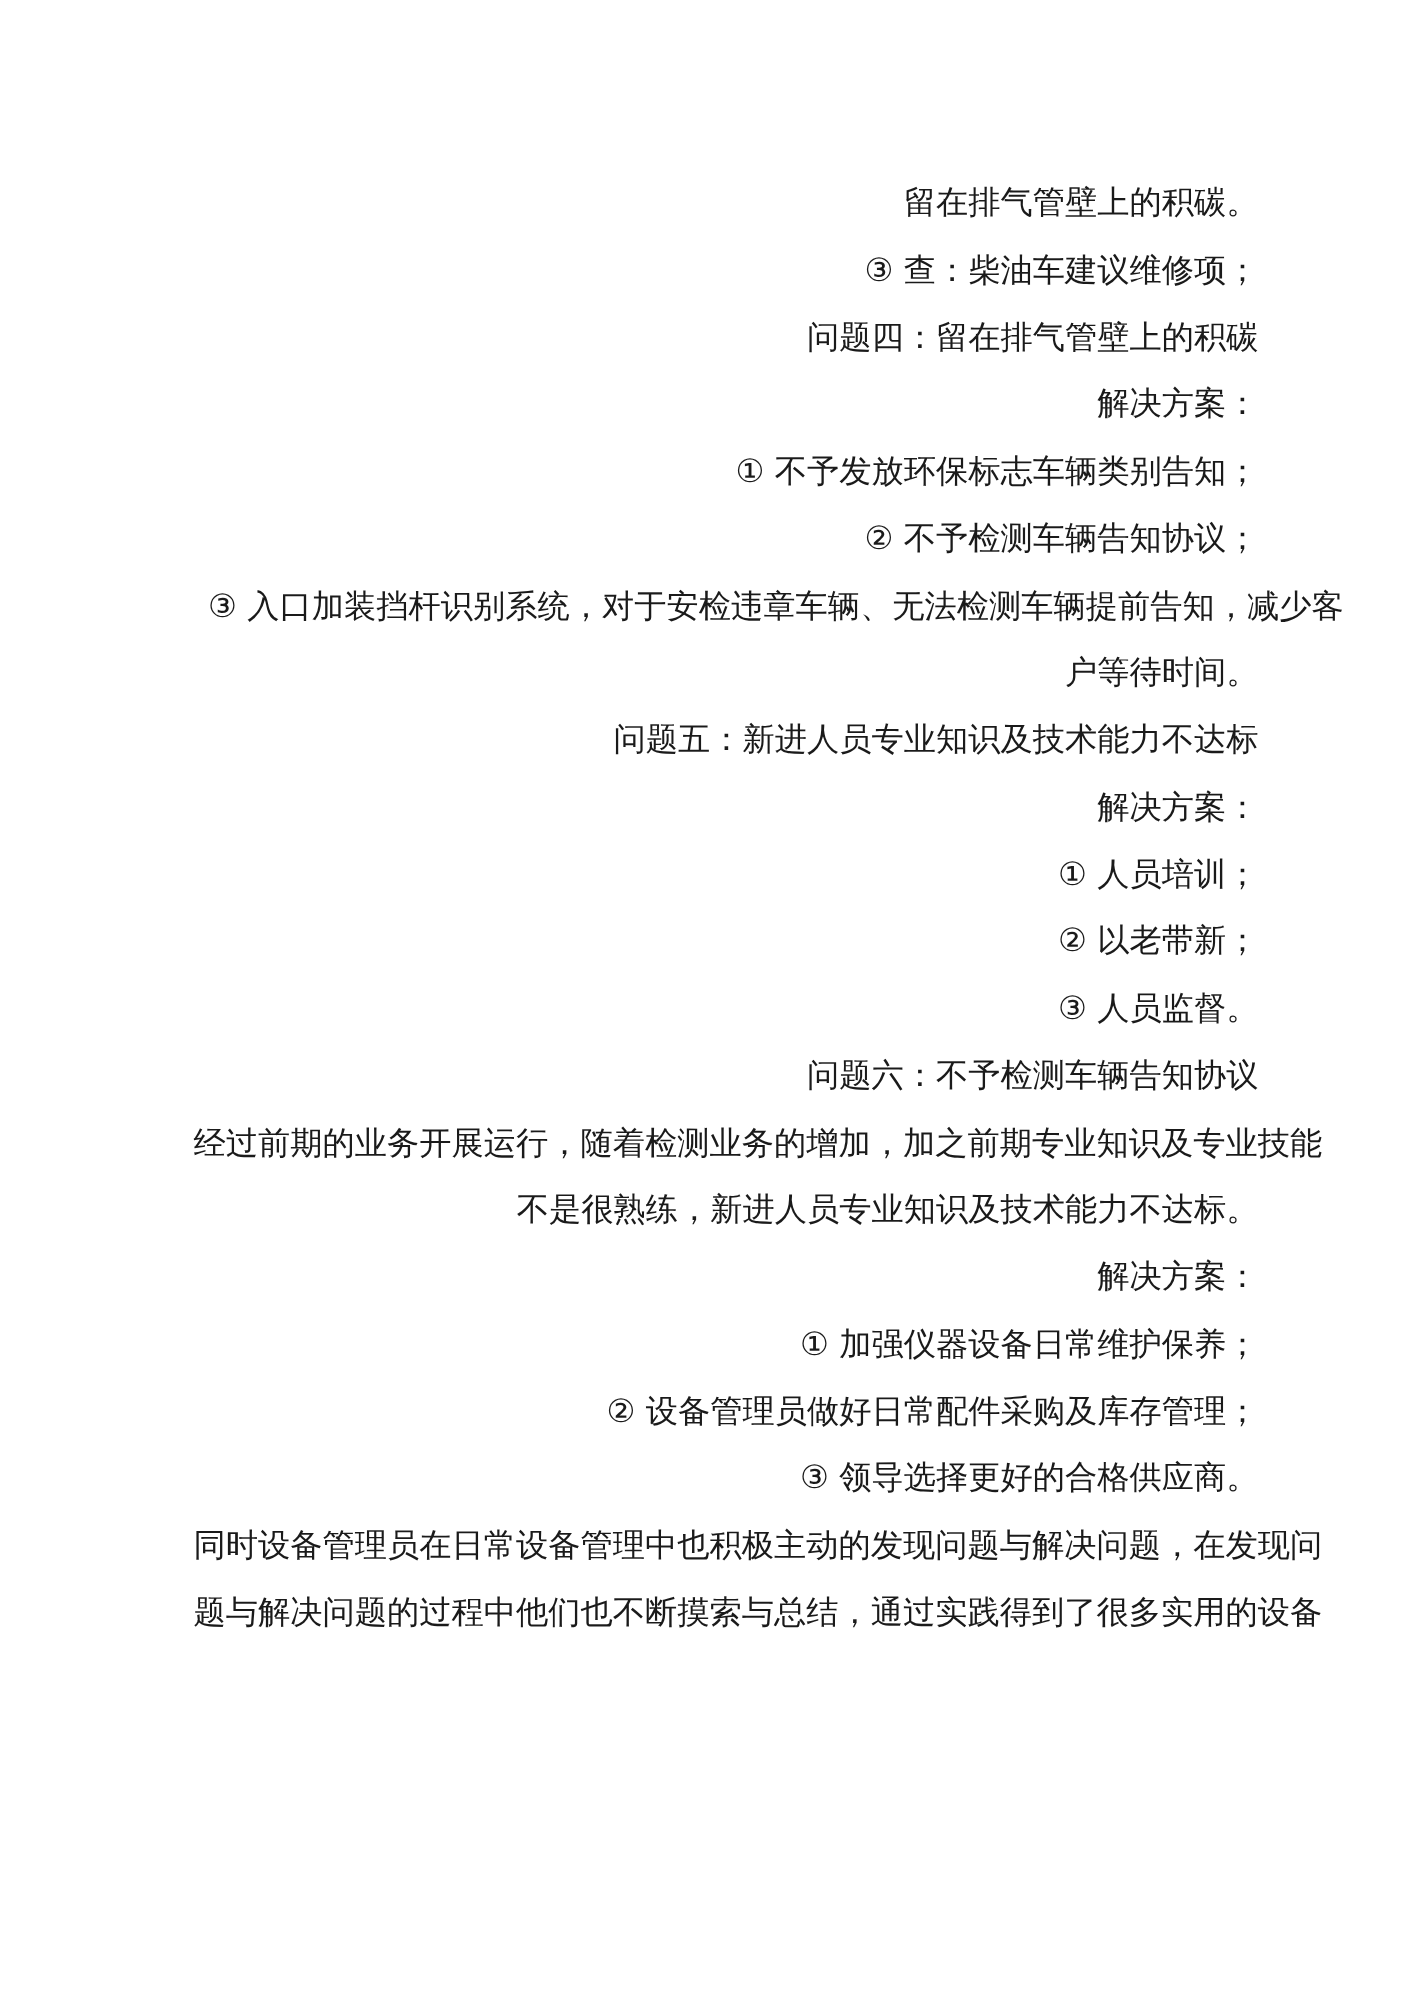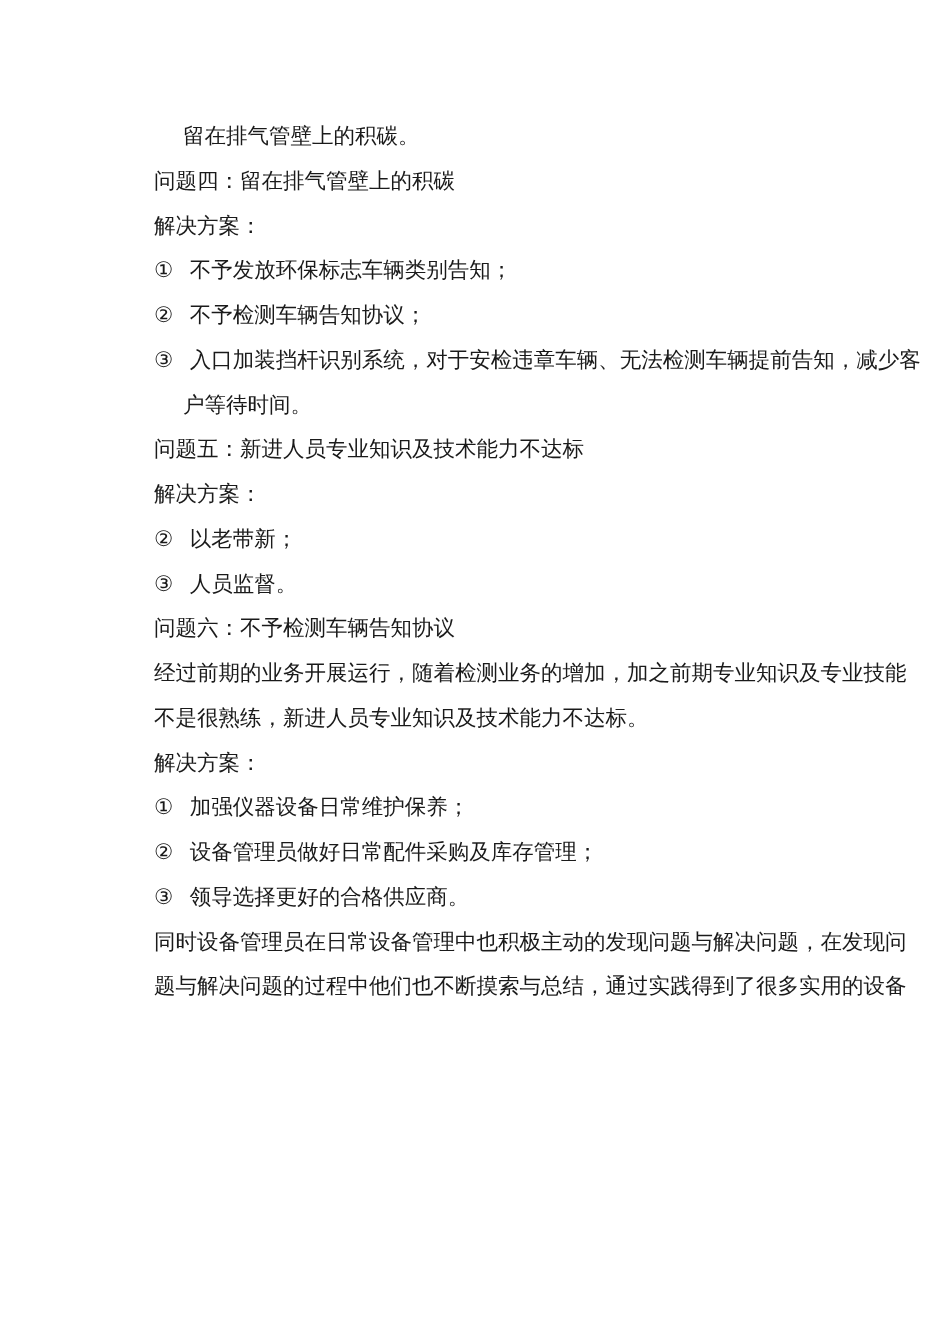--- a/index.html
+++ b/index.html
@@ -11,23 +11,24 @@
   }
   .page {
     position: relative;
     width: 950px;
     height: 1344px;
     background: #ffffff;
     overflow: hidden;
   }
   .content {
     position: absolute;
-    left: 154px;
+    left: 129px;
     top: 114px;
     width: 710px;
+    text-align: right;
   }
   .line {
     height: 44.75px;
     line-height: 44.75px;
     font-size: 21.5px;
     color: #1a1a1a;
     white-space: nowrap;
   }
   .line.cont { padding-left: 29px; }
   .marker {
@@ -41,20 +42,24 @@
 
 <div class="page">
   <div class="content" id="content">
 
       <div class="line cont">
         
         <span class="text">留在排气管壁上的积碳。</span>
       </div>
 
 
+      <div class="line">
+        <span class="marker">③</span>
+        <span class="text">查：柴油车建议维修项；</span>
+      </div>
 
       <div class="line">
         
         <span class="text">问题四：留在排气管壁上的积碳</span>
       </div>
 
       <div class="line">
         
         <span class="text">解决方案：</span>
       </div>
@@ -82,20 +87,24 @@
       <div class="line">
         
         <span class="text">问题五：新进人员专业知识及技术能力不达标</span>
       </div>
 
       <div class="line">
         
         <span class="text">解决方案：</span>
       </div>
 
+      <div class="line">
+        <span class="marker">①</span>
+        <span class="text">人员培训；</span>
+      </div>
 
       <div class="line">
         <span class="marker">②</span>
         <span class="text">以老带新；</span>
       </div>
 
       <div class="line">
         <span class="marker">③</span>
         <span class="text">人员监督。</span>
       </div>

